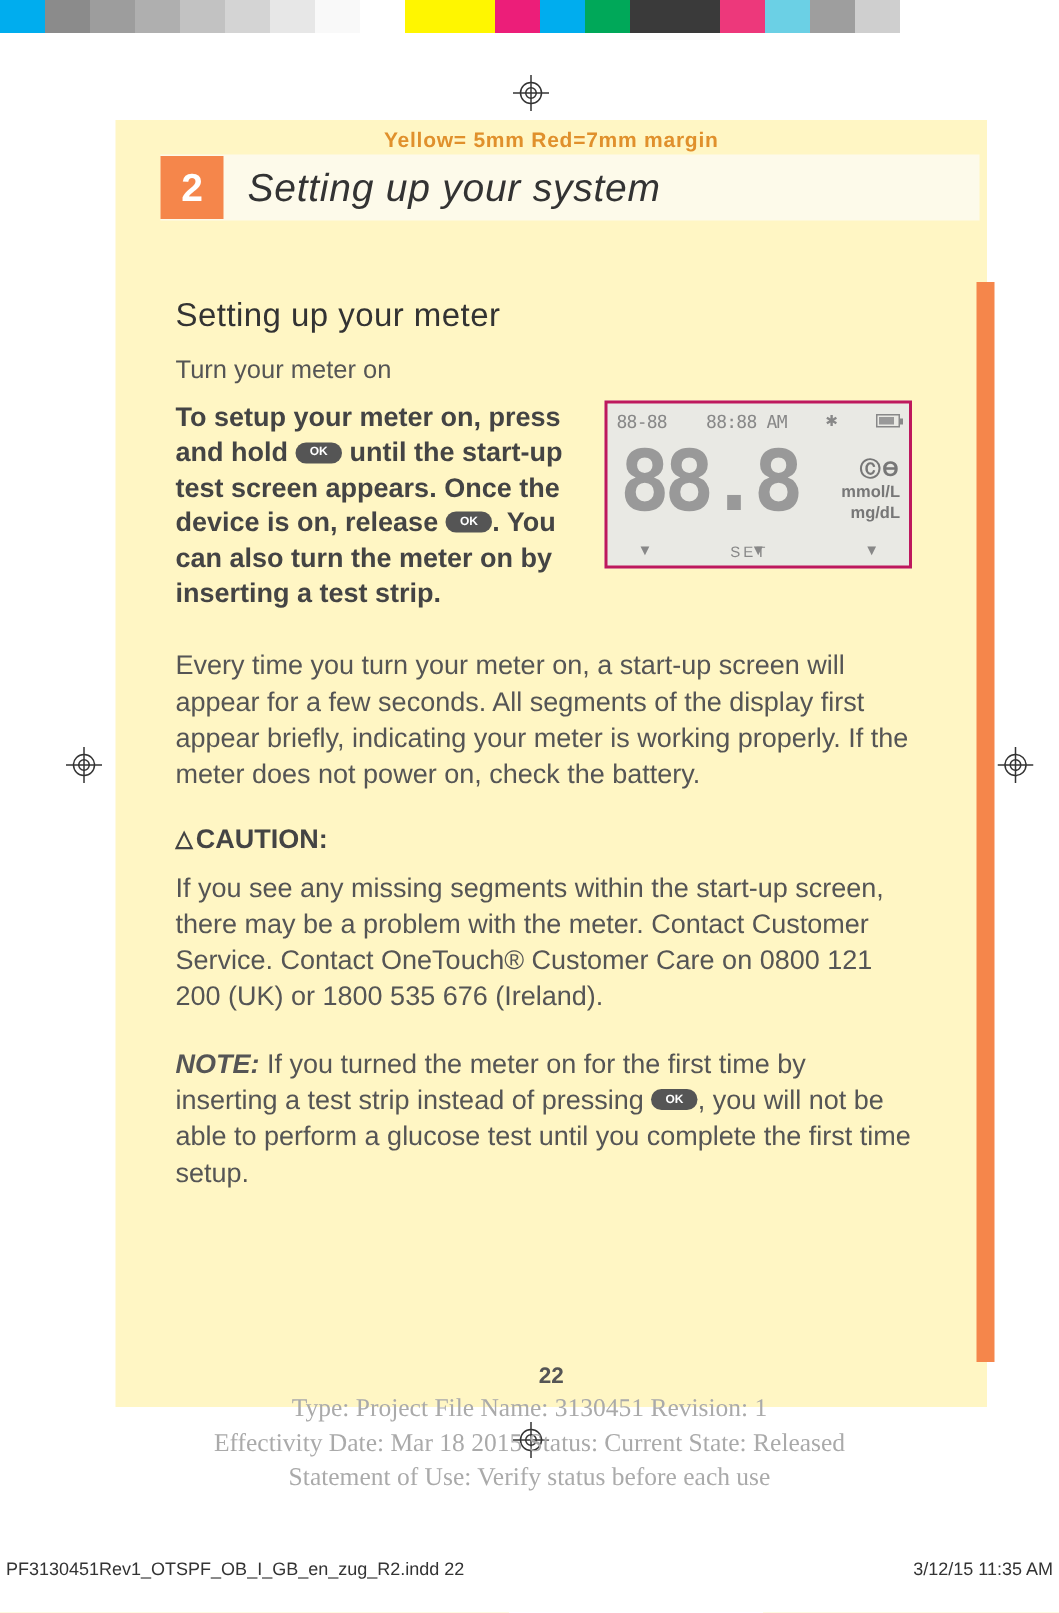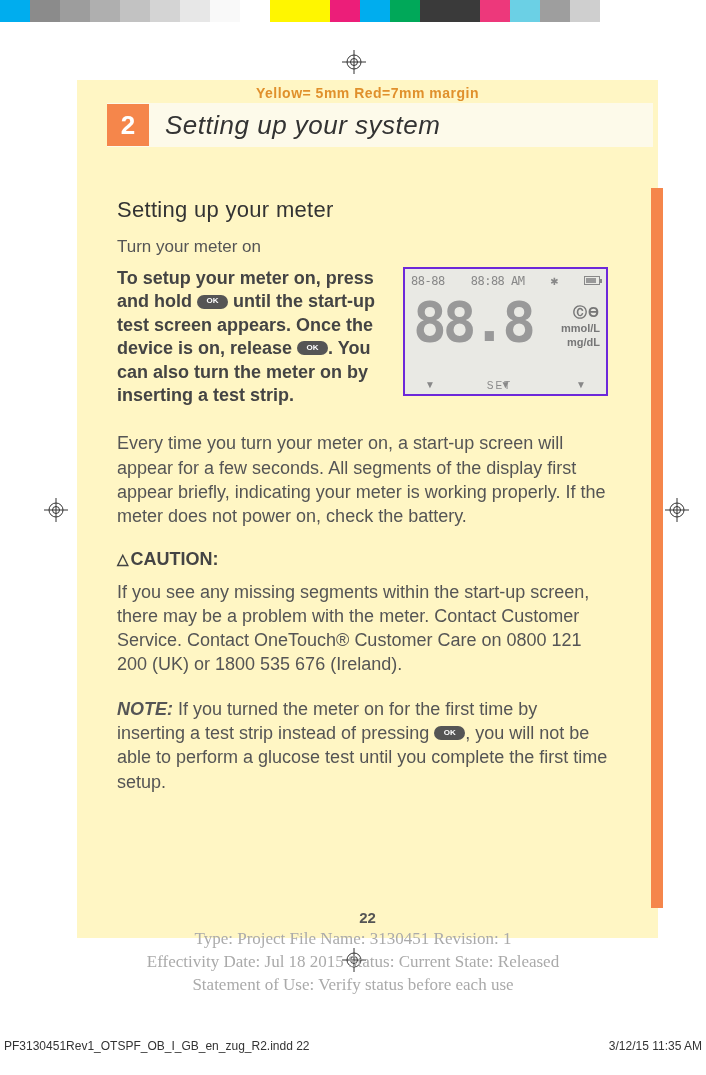--- a/index.html
+++ b/index.html
@@ -120,22 +120,22 @@
     align-items: center;
     justify-content: center;
     vertical-align: middle;
     position: relative;
     top: -1px;
     font-family: Arial, sans-serif;
     font-stretch: normal;
   }
   .lcd {
     width: 205px;
-    height: 129px;
-    border: 2px solid #6d28d9;
+    height: 112px;
+    border: 2px solid #be185d;
     background: #e9e9e4;
     position: relative;
     font-family: Arial, sans-serif;
     color: #888;
   }
   .lcd .toprow {
     position: absolute; top: 4px; left: 6px; right: 6px;
     display: flex; justify-content: space-between; align-items: center;
     font-size: 12px;
     font-family: monospace;
@@ -365,20 +365,20 @@
     <div class="para">
       <span class="note-strong">NOTE:</span><span> If you turned the meter on for the first time by inserting a test strip instead of pressing </span><span class="okbtn">OK</span><span>, you will not be able to perform a glucose test until you complete the first time setup.</span>
     </div>
   </div>
 
   <div class="pagenum">22</div>
 </div>
 
 <div class="meta">
   <div>Type: Project File  Name: 3130451  Revision: 1</div>
-  <div>Effectivity Date: Jul 18 2015      Status: Current     State: Released</div>
+  <div>Effectivity Date: Mar 18 2015      Status: Current     State: Released</div>
   <div>Statement of Use: Verify status before each use</div>
 </div>
 
 <div class="footer">
   <span>PF3130451Rev1_OTSPF_OB_I_GB_en_zug_R2.indd   22</span>
   <span>3/12/15   11:35 AM</span>
 </div>
 
 </body></html>

